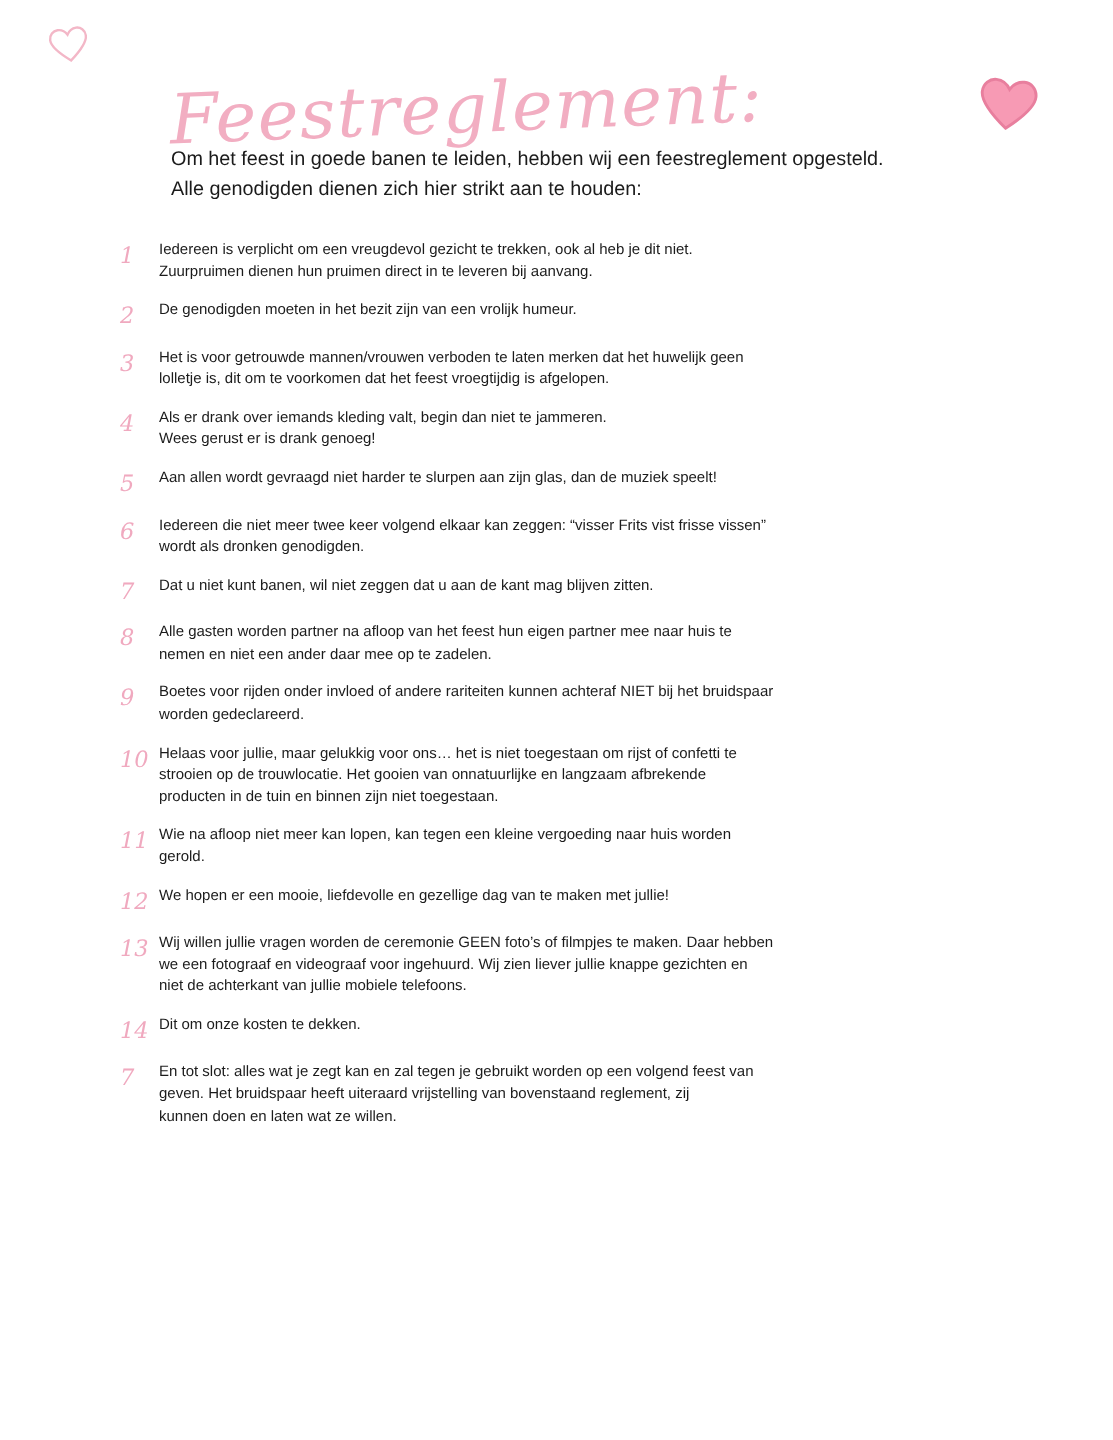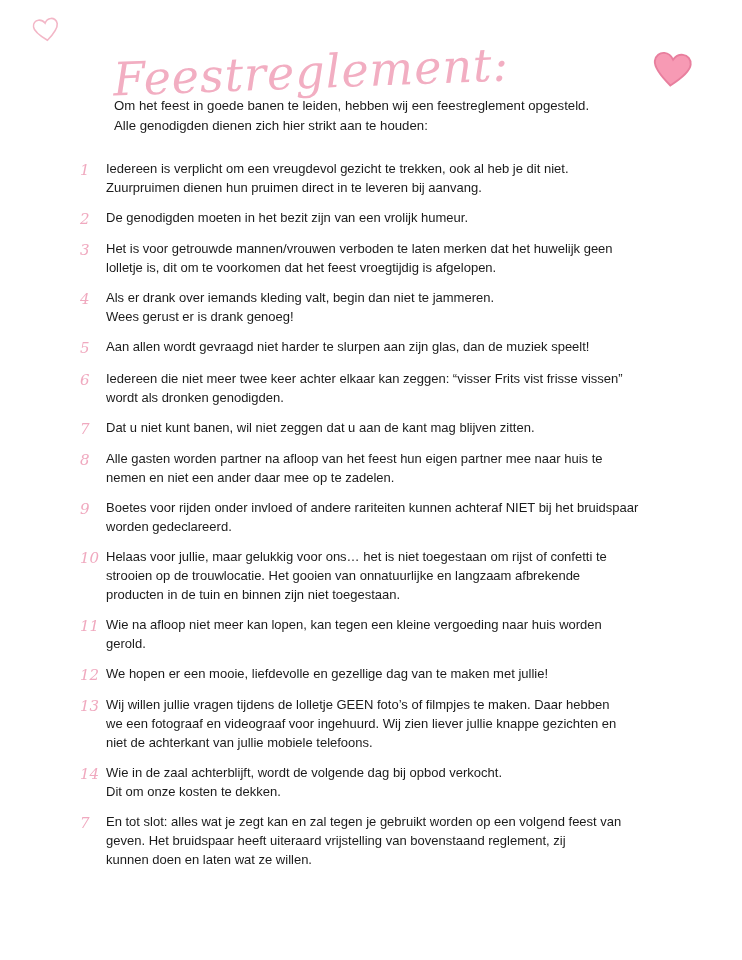--- a/index.html
+++ b/index.html
@@ -87,21 +87,21 @@
     text-align: left;
     font-family: "DejaVu Serif", serif;
     font-style: italic;
     font-size: 15px;
     color: #f0a9bf;
     padding-top: 1px;
     line-height: 1.3;
   }
   .rule-text {
     flex: 1 1 auto;
-    font-size: 13px;
+    font-size: 10px;
     line-height: 1.46;
     color: #1b1b1b;
   }
   .rule-text .ln { display: block; white-space: nowrap; }
 </style>
 </head>
 <body>
 
 <div class="page">
 
@@ -160,21 +160,21 @@
     <div class="rule">
       <div class="rule-num">5</div>
       <div class="rule-text">
         <span class="ln">Aan allen wordt gevraagd niet harder te slurpen aan zijn glas, dan de muziek speelt!</span>
       </div>
     </div>
 
     <div class="rule">
       <div class="rule-num">6</div>
       <div class="rule-text">
-        <span class="ln">Iedereen die niet meer twee keer achter elkaar kan zeggen: “visser Frits vist frisse vissen”</span>
+        <span class="ln">Iedereen die niet meer twee keer volgend elkaar kan zeggen: “visser Frits vist frisse vissen”</span>
         <span class="ln">wordt als dronken genodigden.</span>
       </div>
     </div>
 
     <div class="rule">
       <div class="rule-num">7</div>
       <div class="rule-text">
         <span class="ln">Dat u niet kunt banen, wil niet zeggen dat u aan de kant mag blijven zitten.</span>
       </div>
     </div>
@@ -215,30 +215,29 @@
     <div class="rule">
       <div class="rule-num">12</div>
       <div class="rule-text">
         <span class="ln">We hopen er een mooie, liefdevolle en gezellige dag van te maken met jullie!</span>
       </div>
     </div>
 
     <div class="rule">
       <div class="rule-num">13</div>
       <div class="rule-text">
-        <span class="ln">Wij willen jullie vragen tijdens de lolletje GEEN foto’s of filmpjes te maken. Daar hebben</span>
+        <span class="ln">Wij willen jullie vragen worden de ceremonie GEEN foto’s of filmpjes te maken. Daar hebben</span>
         <span class="ln">we een fotograaf en videograaf voor ingehuurd. Wij zien liever jullie knappe gezichten en</span>
         <span class="ln">niet de achterkant van jullie mobiele telefoons.</span>
       </div>
     </div>
 
     <div class="rule">
       <div class="rule-num">14</div>
       <div class="rule-text">
-        <span class="ln">Wie in de zaal achterblijft, wordt de volgende dag bij opbod verkocht.</span>
         <span class="ln">Dit om onze kosten te dekken.</span>
       </div>
     </div>
 
     <div class="rule">
       <div class="rule-num">7</div>
       <div class="rule-text">
         <span class="ln">En tot slot: alles wat je zegt kan en zal tegen je gebruikt worden op een volgend feest van</span>
         <span class="ln">geven. Het bruidspaar heeft uiteraard vrijstelling van bovenstaand reglement, zij</span>
         <span class="ln">kunnen doen en laten wat ze willen.</span>

